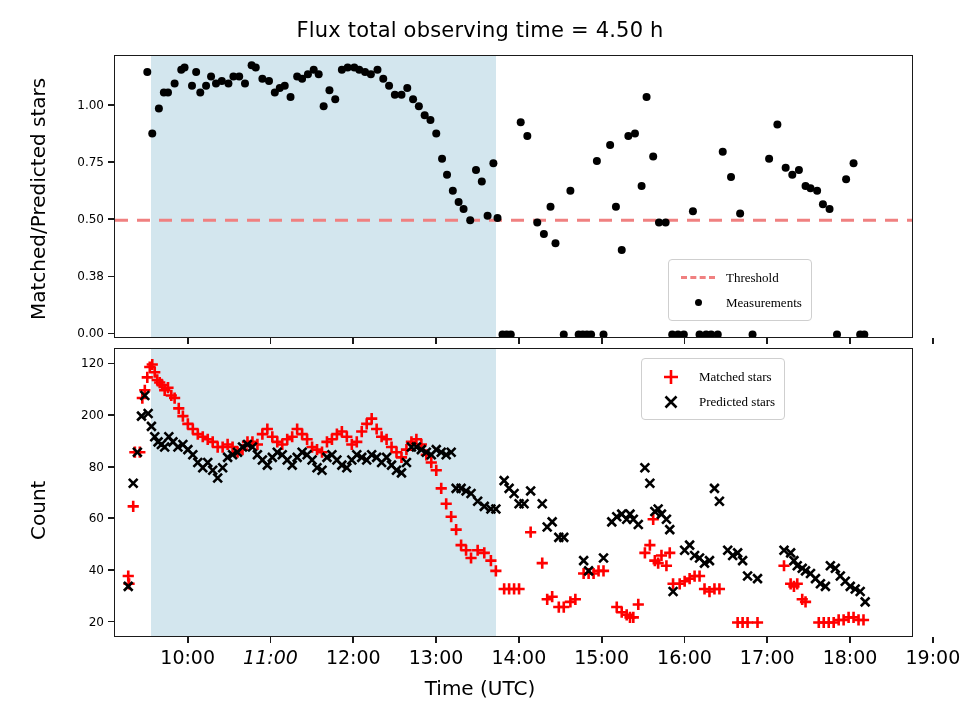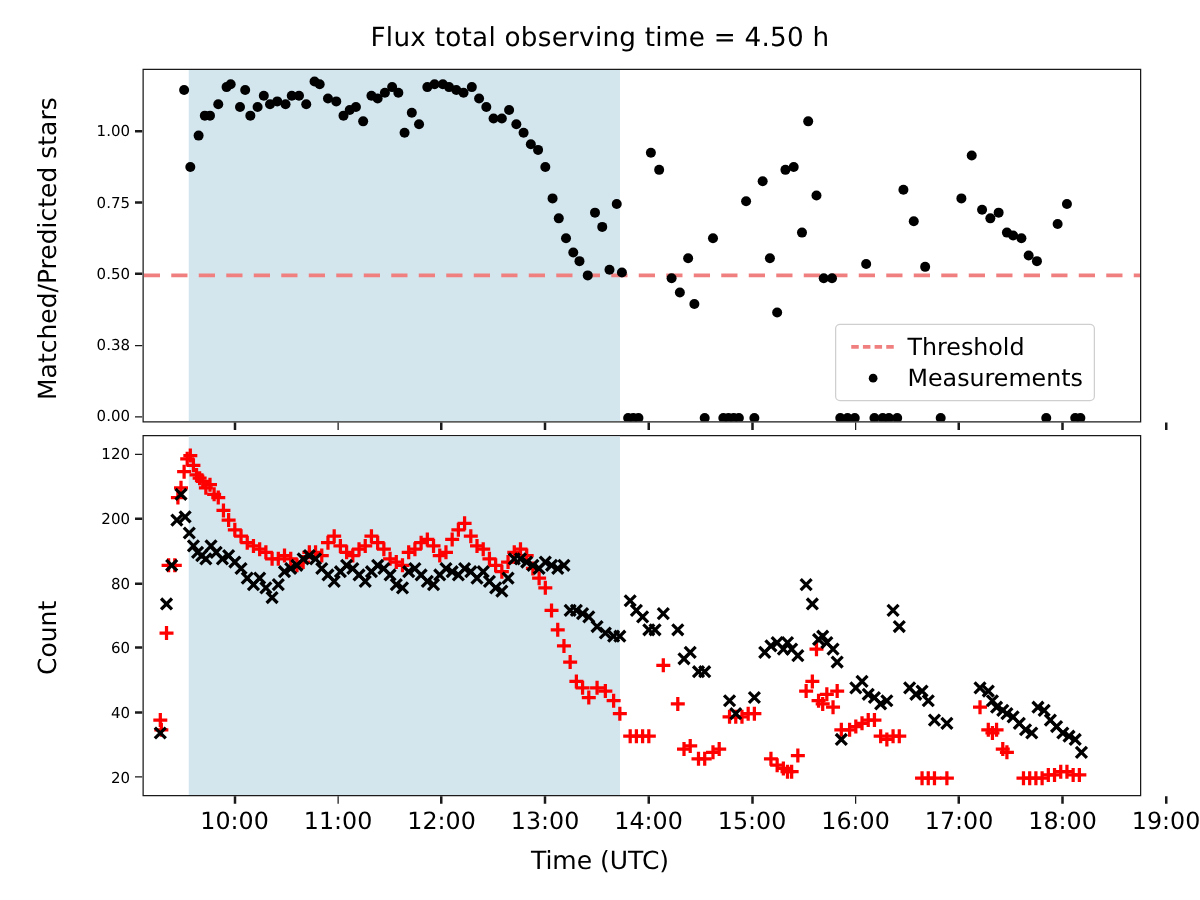--- a/index.html
+++ b/index.html
@@ -34,21 +34,21 @@
     transform-origin:0 0;transform:rotate(-90deg);
   }
   .xlabel{position:absolute;font-size:20px;width:960px;left:0;text-align:center;top:676px;}
 
   .legend{
     position:absolute;background:#fff;border:1.1px solid #cfcfcf;border-radius:4px;
     padding:5px 9px 5px 7px;
   }
   .legend-row{display:flex;align-items:center;height:25px;}
   .legend-key{width:44px;display:flex;align-items:center;justify-content:center;}
-  .legend-text{font-size:19px;padding-left:6px;white-space:nowrap;}
+  .legend-text{font-size:13px;padding-left:6px;white-space:nowrap;font-family:Liberation Serif, serif;}
   .dash{width:34px;height:0;border-top:3px dashed #f08080;}
   .dot{width:7px;height:7px;border-radius:50%;background:#000;}
 </style>
 </head>
 <body>
 
 <div id="figure">
 
   <div class="title">Flux total observing time = 4.50 h</div>
 
@@ -511,28 +511,46 @@
             <path d="M725.9097202072537 227.86414285714287 L734.6457202072538 236.60014285714286 M734.6457202072538 227.86414285714287 L725.9097202072537 236.60014285714286" stroke="#000000" stroke-width="2.6" fill="none"></path>
             <path d="M730.8775958549223 233.02485714285714 L739.6135958549224 241.76085714285713 M739.6135958549224 233.02485714285714 L730.8775958549223 241.76085714285713" stroke="#000000" stroke-width="2.6" fill="none"></path>
             <path d="M735.8454715025905 235.60521428571428 L744.5814715025906 244.34121428571427 M744.5814715025906 235.60521428571428 L735.8454715025905 244.34121428571427" stroke="#000000" stroke-width="2.6" fill="none"></path>
             <path d="M740.8133471502588 238.18557142857142 L749.5493471502589 246.9215714285714 M749.5493471502589 238.18557142857142 L740.8133471502588 246.9215714285714" stroke="#000000" stroke-width="2.6" fill="none"></path>
             <path d="M745.7812227979274 248.507 L754.5172227979275 257.243 M754.5172227979275 248.507 L745.7812227979274 257.243" stroke="#000000" stroke-width="2.6" fill="none"></path>
           </g>
         </svg>
     </div>
   </div>
 
+  <div class="legend" id="legend-bottom" style="left: 641px; top: 358px;">
+    <div class="legend-row">
+      <span class="legend-key">
+        <svg width="22" height="22" viewBox="0 0 22 22">
+            <path d="M11 4 V18 M4 11 H18" stroke="#ff0000" stroke-width="2.6"></path>
+          </svg>
+      </span>
+      <span class="legend-text">Matched stars</span>
+    </div>
+    <div class="legend-row">
+      <span class="legend-key">
+        <svg width="22" height="22" viewBox="0 0 22 22">
+            <path d="M5.5 5.5 L16.5 16.5 M16.5 5.5 L5.5 16.5" stroke="#000000" stroke-width="2.6"></path>
+          </svg>
+      </span>
+      <span class="legend-text">Predicted stars</span>
+    </div>
+  </div>
 
   <div id="xticks" style="position:absolute;left:0;top:0;width:960px;height:720px;pointer-events:none;margin-left:24px;">
       <div class="xtickmark" style="left: 162.829px; top: 338px;"></div>
       <div class="xtickmark" style="left: 162.829px; top: 637px;"></div>
       <div class="xtick" style="left: 163.679px; top: 646px;">10:00</div>
       <div class="xtickmark" style="left: 245.627px; top: 338px;"></div>
       <div class="xtickmark" style="left: 245.627px; top: 637px;"></div>
-      <div class="xtick" style="left: 246.477px; top: 646px;">11:00</div>
+      <div class="xtick" style="left: 246.477px; top: 646px; font-style: italic;">11:00</div>
       <div class="xtickmark" style="left: 328.425px; top: 338px;"></div>
       <div class="xtickmark" style="left: 328.425px; top: 637px;"></div>
       <div class="xtick" style="left: 329.275px; top: 646px;">12:00</div>
       <div class="xtickmark" style="left: 411.223px; top: 338px;"></div>
       <div class="xtickmark" style="left: 411.223px; top: 637px;"></div>
       <div class="xtick" style="left: 412.073px; top: 646px;">13:00</div>
       <div class="xtickmark" style="left: 494.02px; top: 338px;"></div>
       <div class="xtickmark" style="left: 494.02px; top: 637px;"></div>
       <div class="xtick" style="left: 494.87px; top: 646px;">14:00</div>
       <div class="xtickmark" style="left: 576.818px; top: 338px;"></div>

